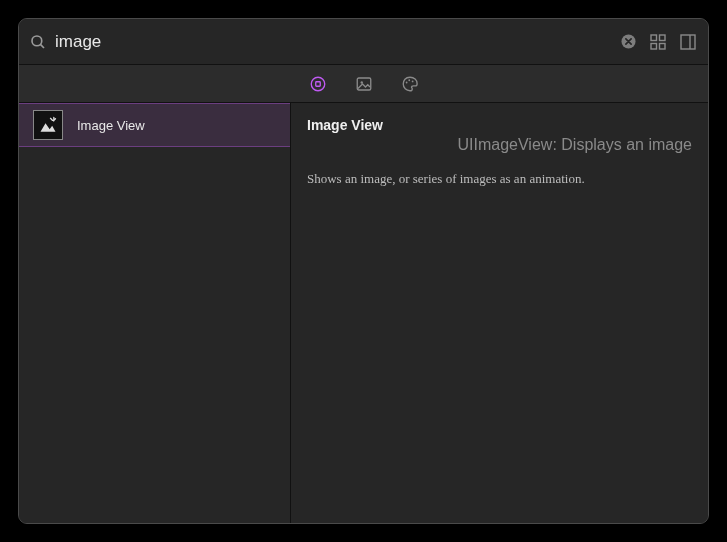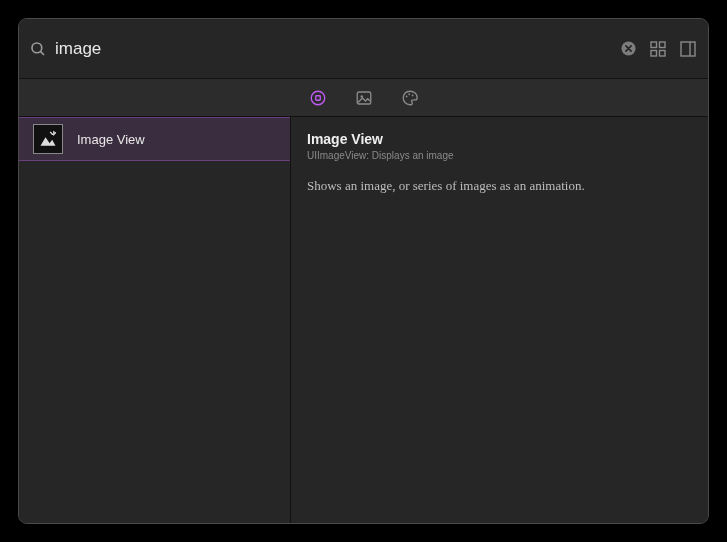--- a/index.html
+++ b/index.html
@@ -19,21 +19,21 @@
     background: #262626;
     border: 1px solid #4a4a4a;
     border-radius: 9px;
     overflow: hidden;
     display: flex;
     flex-direction: column;
     box-shadow: 0 0 0 1px rgba(0,0,0,0.6);
   }
   
   .searchbar {
-    height: 60px;
+    height: 46px;
     display: flex;
     align-items: center;
     padding: 0 12px 0 10px;
     border-bottom: 1px solid #111;
     background: #262626;
   }
   .search-icon {
     width: 18px; height: 18px;
     color: #9a9a9a;
     margin-right: 8px;
@@ -130,22 +130,23 @@
     overflow: auto;
   }
   .detail-title {
     color: #efefef;
     font-size: 14px;
     font-weight: 600;
     margin-bottom: 3px;
   }
   .detail-sub {
     color: #8a8a8a;
-    font-size: 10px;
+    font-size: 16px;
     margin-bottom: 16px;
+    text-align: right;
   }
   .detail-desc {
     color: #bdbdbd;
     font-size: 13px;
     line-height: 1.4;
     font-family: Liberation Serif, serif;
   }
 </style>
 </head>
 <body>

